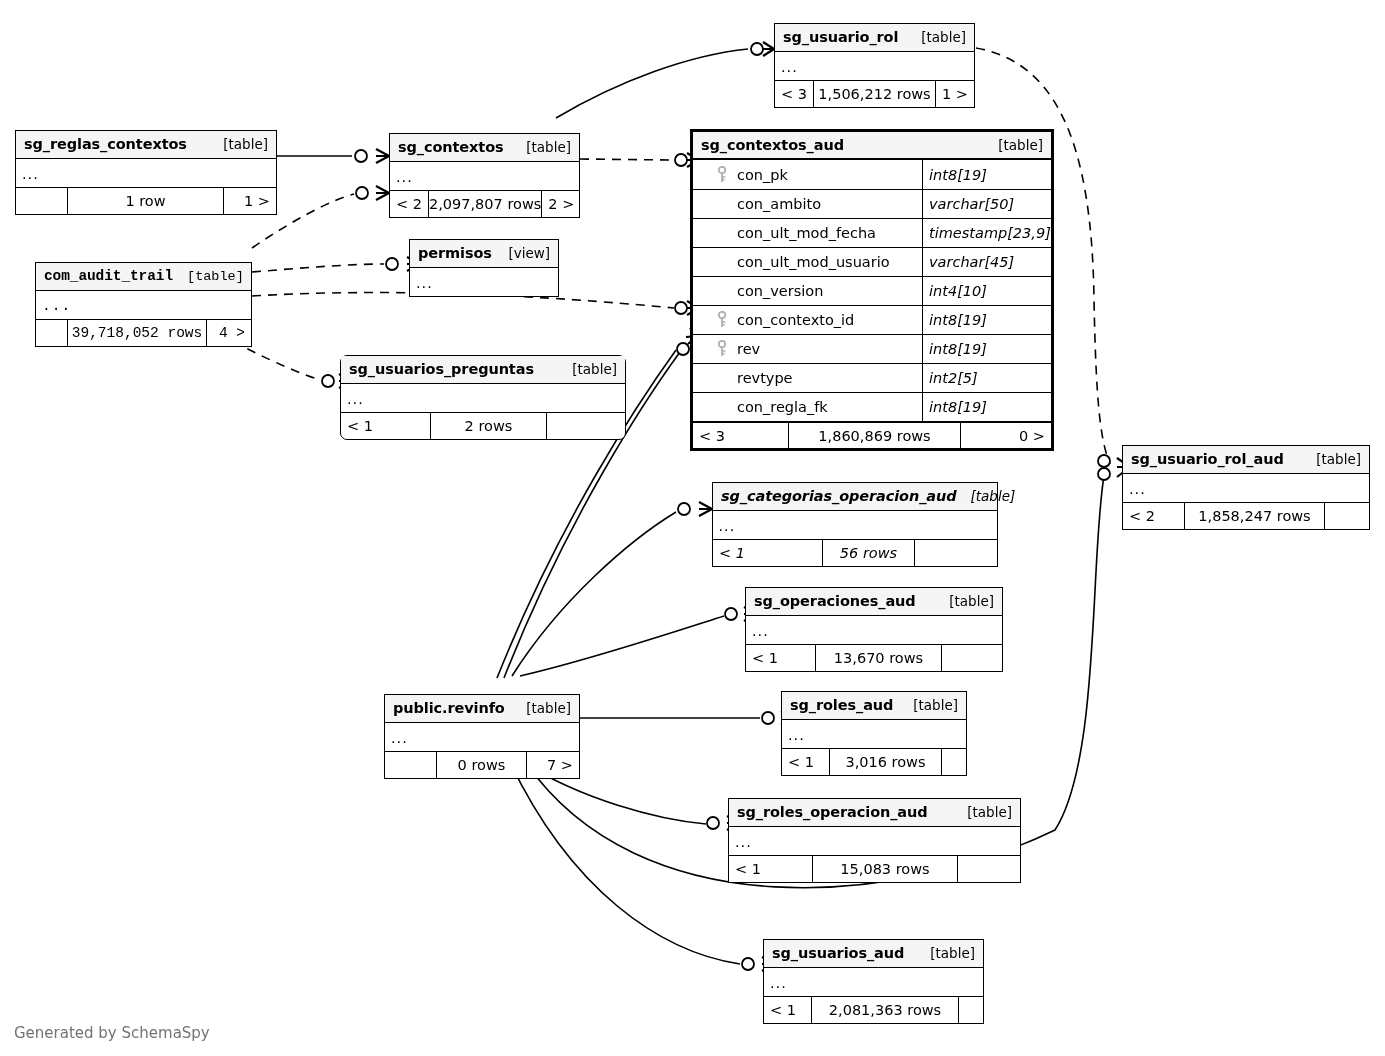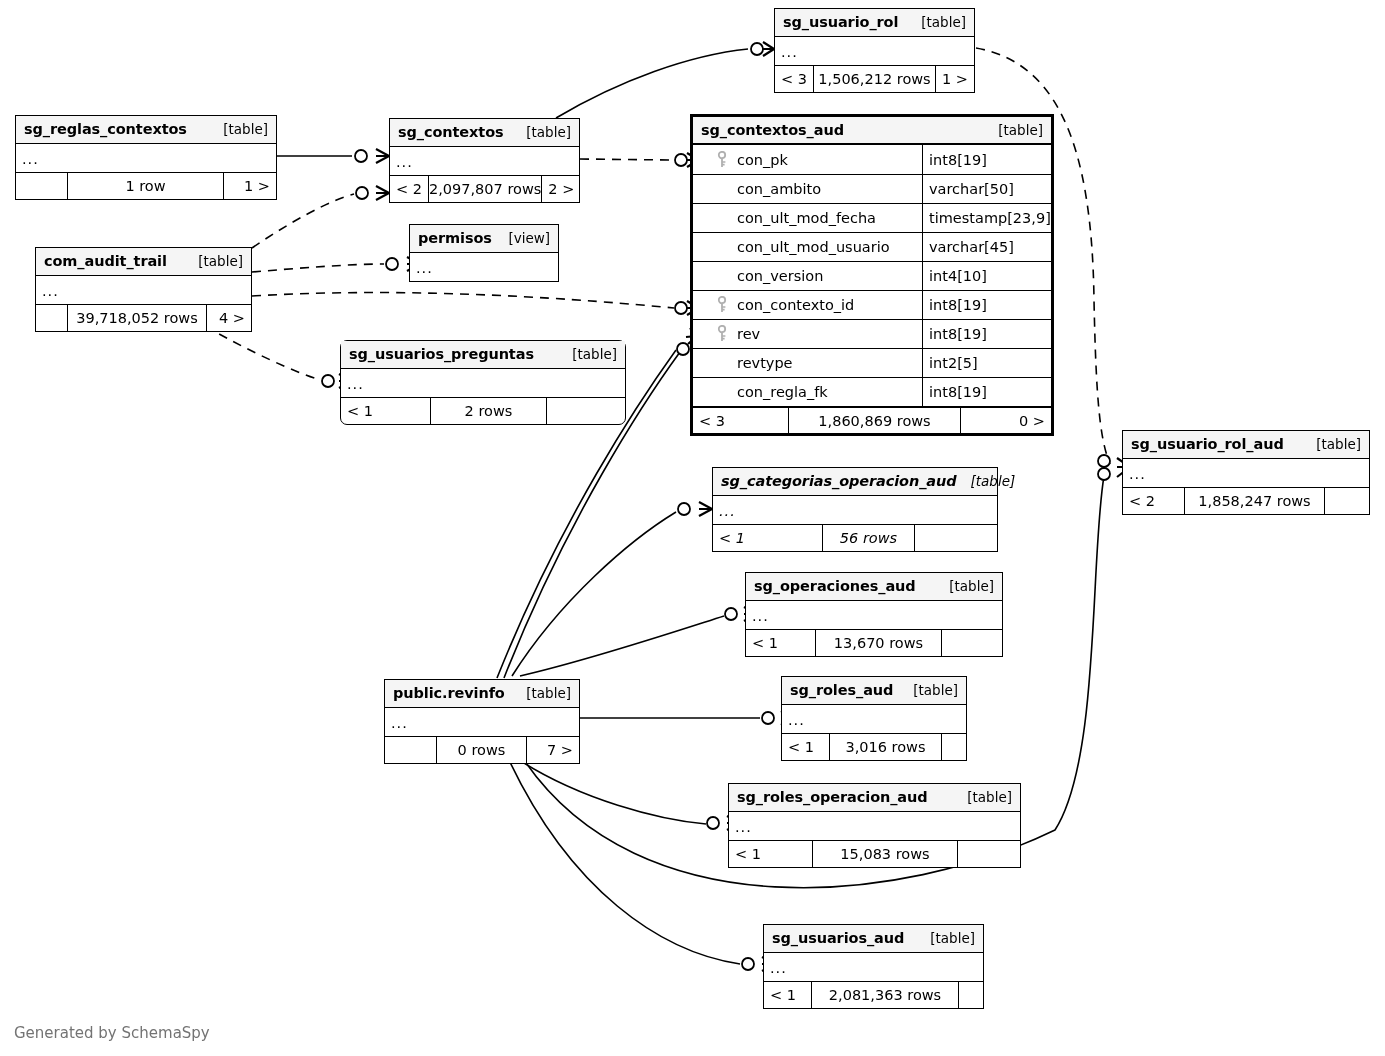--- a/index.html
+++ b/index.html
@@ -29,20 +29,21 @@
     pointer-events: none;
   }
   
   .node {
     position: absolute;
     box-sizing: border-box;
     background: #ffffff;
     border: 1px solid #000000;
     font-size: 14.5px;
     color: #000000;
+    margin-top: 15px;
   }
   .node.emphasis {
     border: 3px solid #000000;
   }
   .node-title {
     display: flex;
     align-items: center;
     justify-content: space-between;
     background: #f5f5f5;
     border-bottom: 1px solid #000000;
@@ -95,20 +96,21 @@
     border-right: 1px solid #000;
     white-space: nowrap;
   }
   .col-type {
     flex: 1 1 auto;
     box-sizing: border-box;
     display: flex;
     align-items: center;
     padding-left: 6px;
     white-space: nowrap;
+    font-style: italic;
   }
   .keyslot {
     width: 18px;
     display: inline-flex;
     align-items: center;
     justify-content: center;
     margin-right: 6px;
     flex: 0 0 18px;
   }
   .keyslot.empty { visibility: hidden; }
@@ -424,21 +426,21 @@
           </div>
         </div>
       <div class="node-foot">
         <span class="foot-left" style="width:96px">&lt; 3</span>
         <span class="foot-mid">1,860,869 rows</span>
         <span class="foot-right" style="width:90px">0 &gt;</span>
       </div>
     </div>
   </div>
 
-  <div class="node" style="left:35px; top:247px; width:217px;">
+  <div class="node" style="left:35px; top:247px; width:217px;font-family:Liberation Mono, monospace;">
     <div class="node-title">
       <span class="tname">com_audit_trail</span>
       <span class="tkind">[table]</span>
     </div>
     <div class="node-body">
       <div class="ellipsis-row">...</div>
       <div class="node-foot">
         <span class="foot-left" style="width:32px"></span>
         <span class="foot-mid">39,718,052 rows</span>
         <span class="foot-right" style="width:44px">4 &gt;</span>

